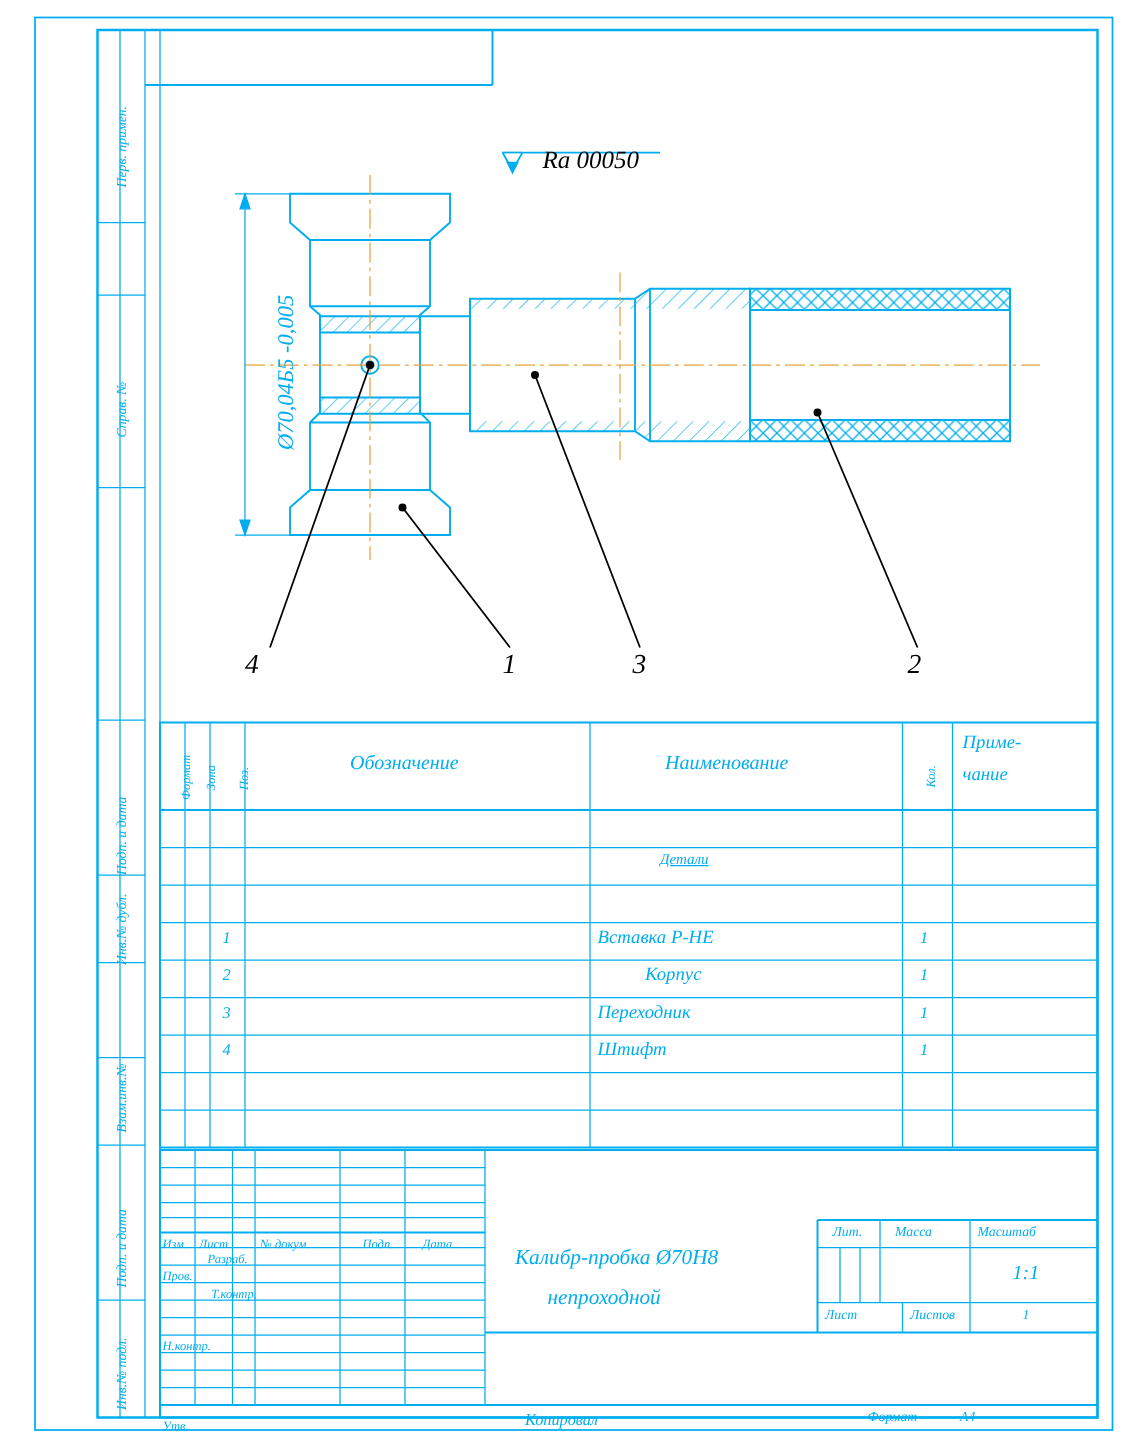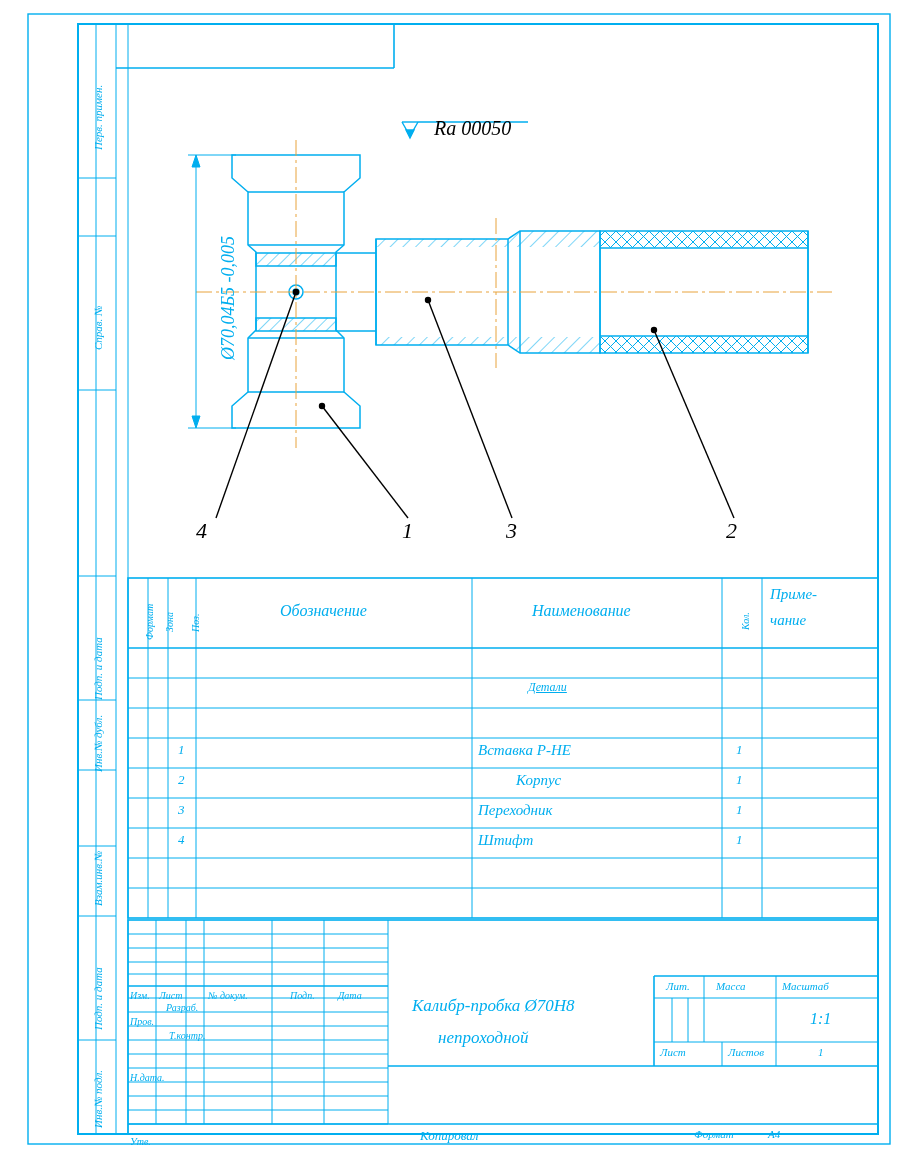--- a/index.html
+++ b/index.html
@@ -242,21 +242,21 @@
 
   <div class="tblcell" style="left:130px;top:990px;font-size:10px;">Изм.</div>
   <div class="tblcell" style="left:159px;top:990px;font-size:10px;">Лист</div>
   <div class="tblcell" style="left:208px;top:990px;font-size:10px;">№ докум.</div>
   <div class="tblcell" style="left:290px;top:990px;font-size:10px;">Подп.</div>
   <div class="tblcell" style="left:338px;top:990px;font-size:10px;text-align:center;">Дата</div>
 
   <div class="tblcell" style="left:130px;top:1002px;font-size:10px;padding-left:36px;">Разраб.</div>
   <div class="tblcell" style="left:130px;top:1016px;font-size:10px;">Пров.</div>
   <div class="tblcell" style="left:130px;top:1030px;font-size:10px;margin-left:39px;">Т.контр.</div>
-  <div class="tblcell" style="left:130px;top:1072px;font-size:10px;">Н.дата.</div>
+  <div class="tblcell" style="left:130px;top:1072px;font-size:10px;">Н.контр.</div>
   <div class="tblcell" style="left:130px;top:1136px;font-size:10px;">Утв.</div>
 
   <div class="txt" style="left:412px;top:996px;font-size:17px;">Калибр-пробка Ø70Н8</div>
   <div class="txt" style="left:438px;top:1028px;font-size:17px;">непроходной</div>
 
   <div class="tblcell" style="left:666px;top:980px;font-size:11px;">Лит.</div>
   <div class="tblcell" style="left:716px;top:980px;font-size:11px;text-align:right;">Масса</div>
   <div class="tblcell" style="left:782px;top:980px;font-size:11px;">Масштаб</div>
   <div class="txt" style="left:810px;top:1010px;font-size:16px;">1:1</div>
 

